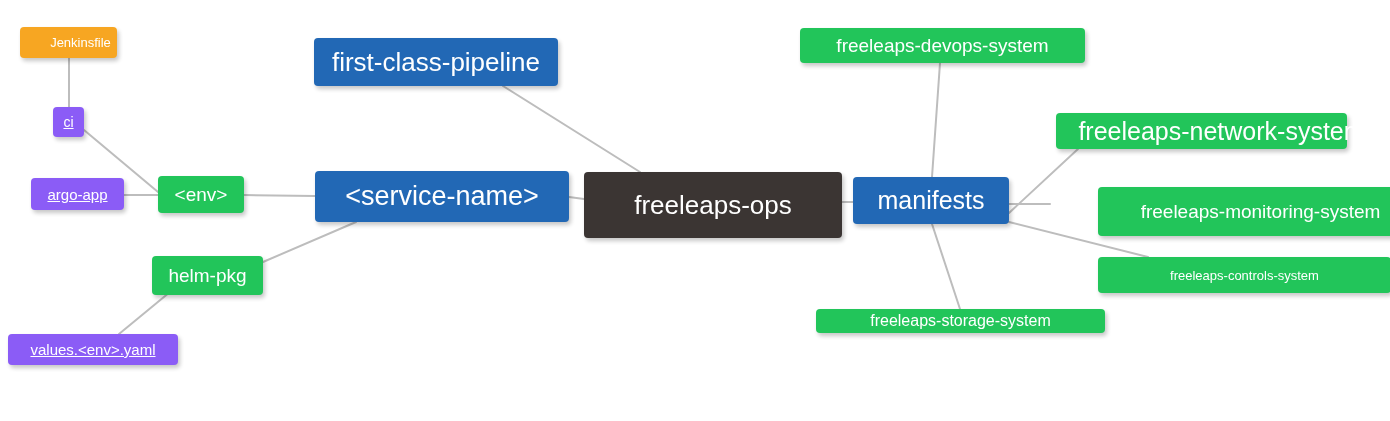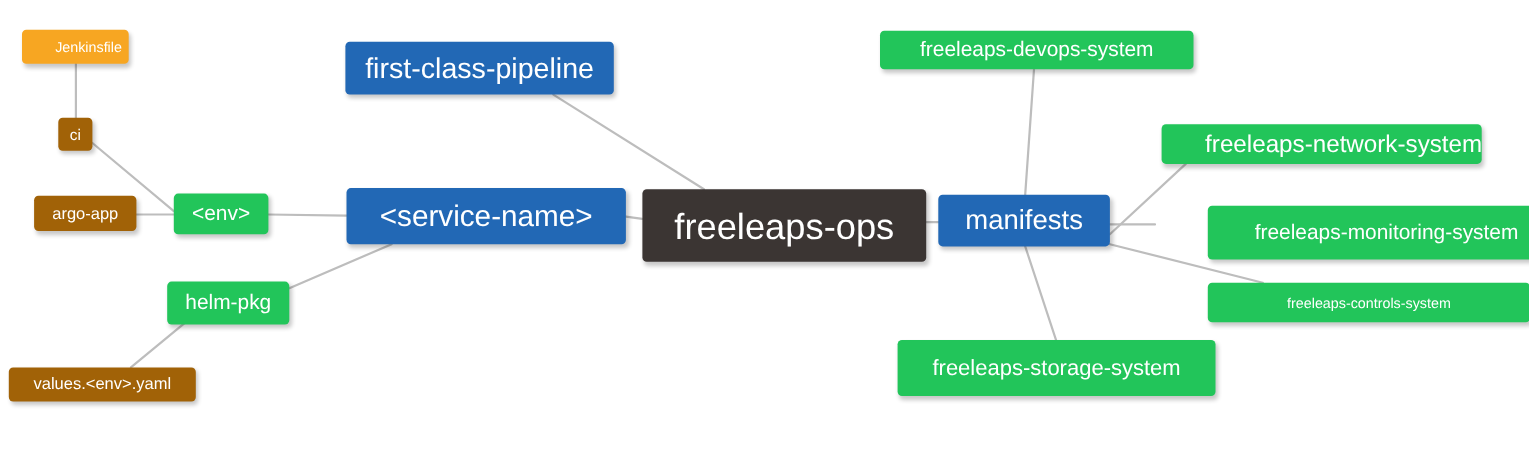--- a/index.html
+++ b/index.html
@@ -36,21 +36,21 @@
     border-radius: 4px;
     box-shadow: 2px 3px 4px rgba(0,0,0,0.22);
     letter-spacing: 0px;
     line-height: 1;
     user-select: none;
   }
   .n-root      { background: #3b3533; }
   .n-blue      { background: #2268b5; }
   .n-green     { background: #22c55a; }
   .n-orange    { background: #f7a622; padding-left: 24px; }
-  .n-red       { background: #a16207; }
+  .n-red       { background: #8b5cf6; text-decoration: underline; }
 </style>
 </head>
 <body>
 
 <div id="mindmap">
   <svg id="edges" viewBox="0 0 1390 421" xmlns="http://www.w3.org/2000/svg">
       <line x1="69" y1="58" x2="69" y2="107" stroke="#bdbdbd" stroke-width="2" stroke-linecap="round"></line>
       <line x1="84" y1="130" x2="158" y2="192" stroke="#bdbdbd" stroke-width="2" stroke-linecap="round"></line>
       <line x1="124" y1="195" x2="158" y2="195" stroke="#bdbdbd" stroke-width="2" stroke-linecap="round"></line>
       <line x1="244" y1="195" x2="315" y2="196" stroke="#bdbdbd" stroke-width="2" stroke-linecap="round"></line>
@@ -67,21 +67,21 @@
     </svg>
   <div id="node-layer">
       <div class="node n-orange" style="left: 20px; top: 27px; width: 97px; height: 31px; font-size: 13px;">Jenkinsfile</div>
       <div class="node n-red" style="left: 53px; top: 107px; width: 31px; height: 30px; font-size: 14px;">ci</div>
       <div class="node n-red" style="left: 31px; top: 178px; width: 93px; height: 32px; font-size: 15px;">argo-app</div>
       <div class="node n-green" style="left: 158px; top: 176px; width: 86px; height: 37px; font-size: 19px;">&lt;env&gt;</div>
       <div class="node n-green" style="left: 152px; top: 256px; width: 111px; height: 39px; font-size: 19px;">helm-pkg</div>
       <div class="node n-red" style="left: 8px; top: 334px; width: 170px; height: 31px; font-size: 15px;">values.&lt;env&gt;.yaml</div>
       <div class="node n-blue" style="left: 314px; top: 38px; width: 244px; height: 48px; font-size: 26px;">first-class-pipeline</div>
       <div class="node n-blue" style="left: 315px; top: 171px; width: 254px; height: 51px; font-size: 27px;">&lt;service-name&gt;</div>
-      <div class="node n-root" style="left: 584px; top: 172px; width: 258px; height: 66px; font-size: 33px;">freeleaps-ops</div>
+      <div class="node n-root" style="left: 584px; top: 172px; width: 258px; height: 66px; font-size: 26px;">freeleaps-ops</div>
       <div class="node n-blue" style="left: 853px; top: 177px; width: 156px; height: 47px; font-size: 25px;">manifests</div>
       <div class="node n-green" style="left: 800px; top: 28px; width: 285px; height: 35px; font-size: 19px;">freeleaps-devops-system</div>
-      <div class="node n-green" style="left: 1056px; top: 113px; width: 291px; height: 36px; font-size: 22px; padding-left: 40px;">freeleaps-network-system</div>
+      <div class="node n-green" style="left: 1056px; top: 113px; width: 291px; height: 36px; font-size: 25px; padding-left: 40px;">freeleaps-network-system</div>
       <div class="node n-green" style="left: 1050px; top: 187px; width: 325px; height: 49px; font-size: 19px; margin-left: 48px;">freeleaps-monitoring-system</div>
       <div class="node n-green" style="left: 1098px; top: 257px; width: 293px; height: 36px; font-size: 13px;">freeleaps-controls-system</div>
-      <div class="node n-green" style="left: 816px; top: 309px; width: 289px; height: 51px; font-size: 20px;">freeleaps-storage-system</div>
+      <div class="node n-green" style="left: 816px; top: 309px; width: 289px; height: 24px; font-size: 16px;">freeleaps-storage-system</div>
     </div>
 </div>
 
 </body></html>

